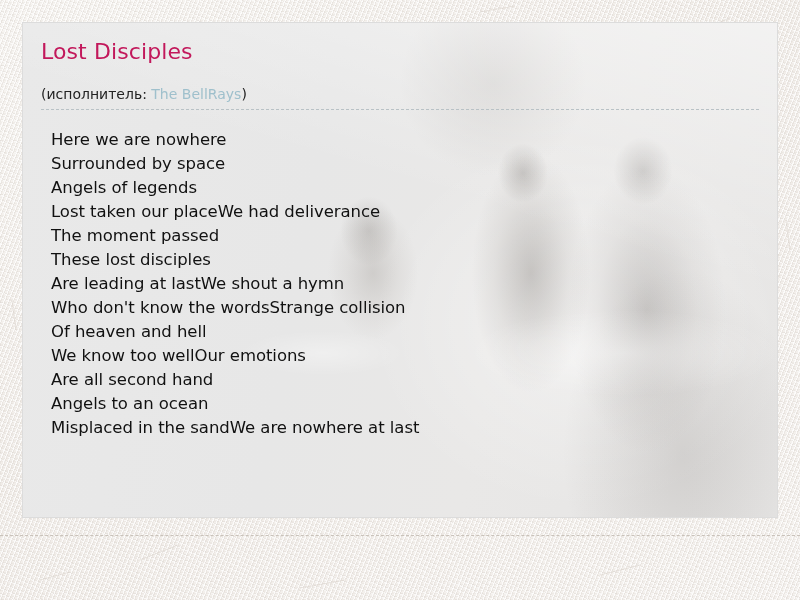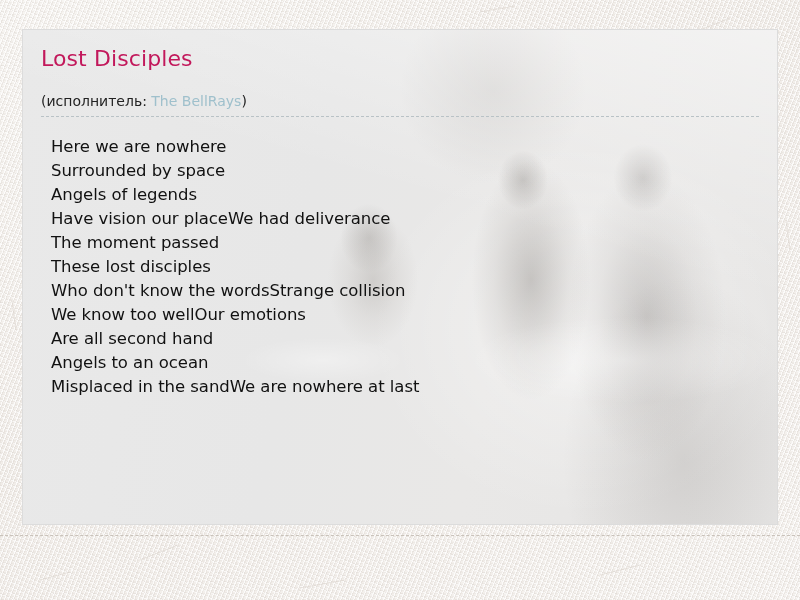--- a/index.html
+++ b/index.html
@@ -59,21 +59,21 @@
     width: 800px;
     height: 0;
     border-top: 1px dashed #c9c2ba;
     z-index: 3;
   }
 
   
   #song-card {
     position: absolute;
     left: 22px;
-    top: 29px;
+    top: 22px;
     width: 756px;
     height: 496px;
     box-sizing: border-box;
     background-color: #e7e7e7;
     border: 1px solid #dcdcdc;
     overflow: hidden;
     z-index: 2;
   }
 
   
@@ -176,24 +176,26 @@
   <div id="card-inner">
 
     <h1 id="song-title">Lost Disciples</h1>
 
     <div id="artist-line"><span>(исполнитель: </span><a id="artist-link" href="#">The BellRays</a><span>)</span></div>
 
     <ul id="lyrics">
       <li>Here we are nowhere</li>
       <li>Surrounded by space</li>
       <li>Angels of legends</li>
-      <li>Have vision our placeWe had deliverance</li>
+      <li>Lost taken our placeWe had deliverance</li>
       <li>The moment passed</li>
       <li>These lost disciples</li>
+      <li>Are leading at lastWe shout a hymn</li>
       <li>Who don't know the wordsStrange collision</li>
+      <li>Of heaven and hell</li>
       <li>We know too wellOur emotions</li>
       <li>Are all second hand</li>
       <li>Angels to an ocean</li>
       <li>Misplaced in the sandWe are nowhere at last</li>
     </ul>
 
   </div>
 </div>
 
 </body></html>

